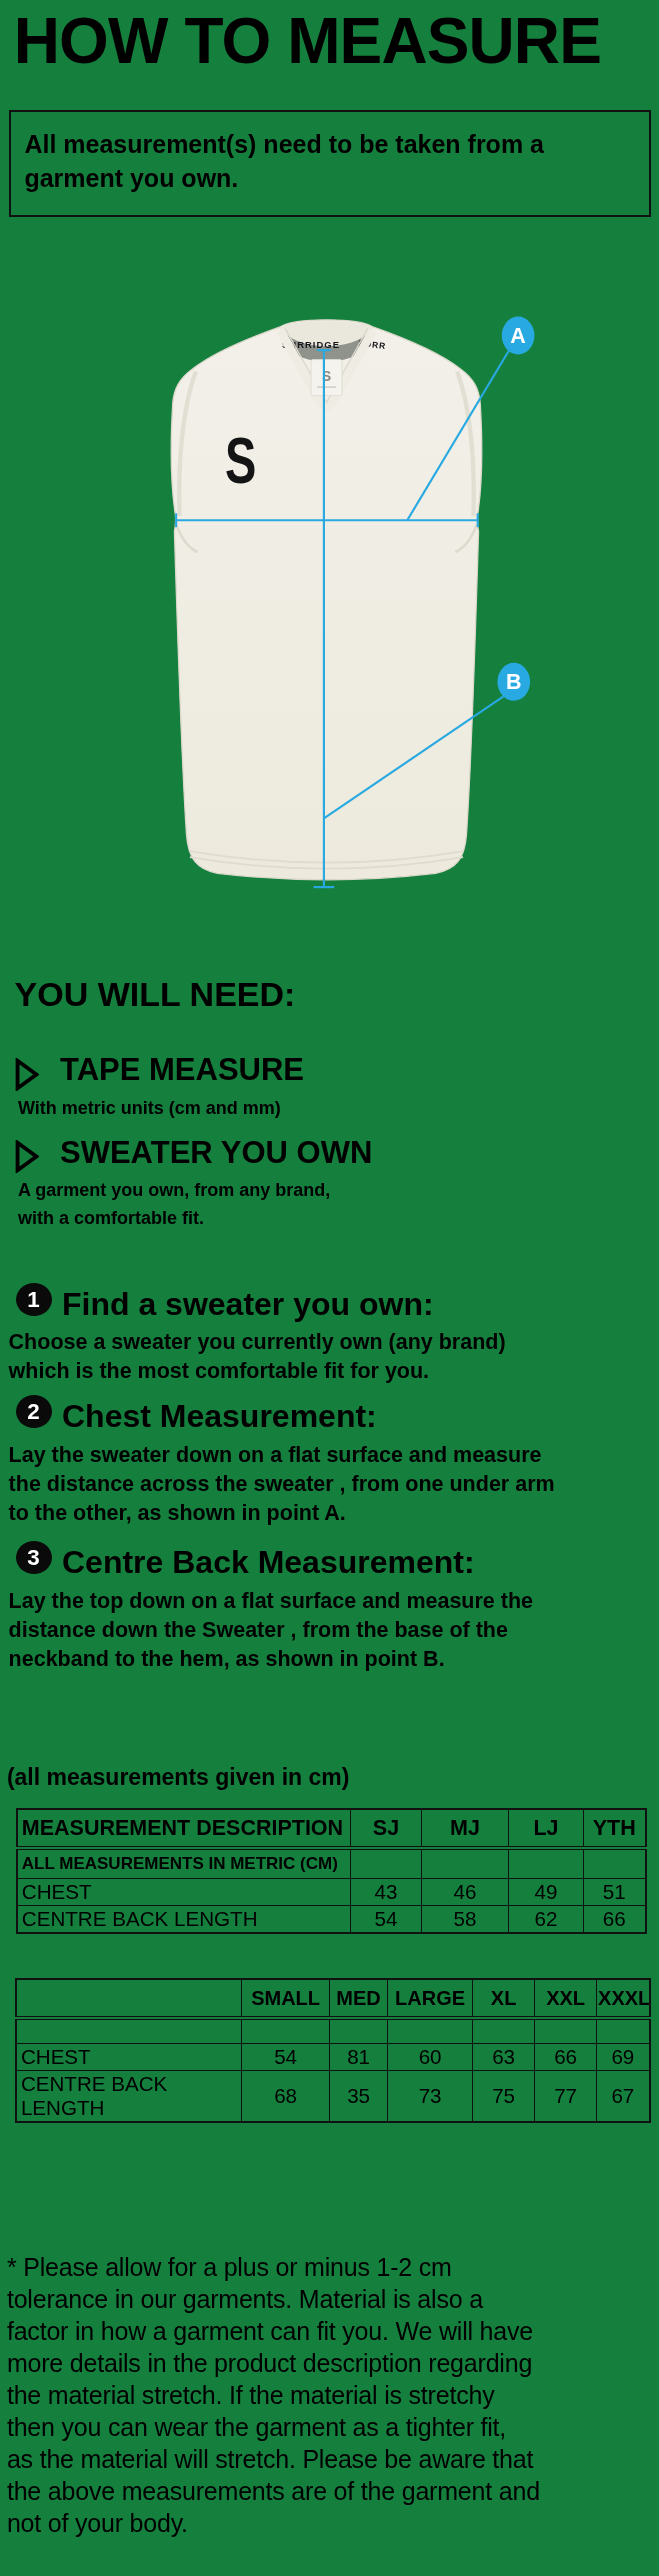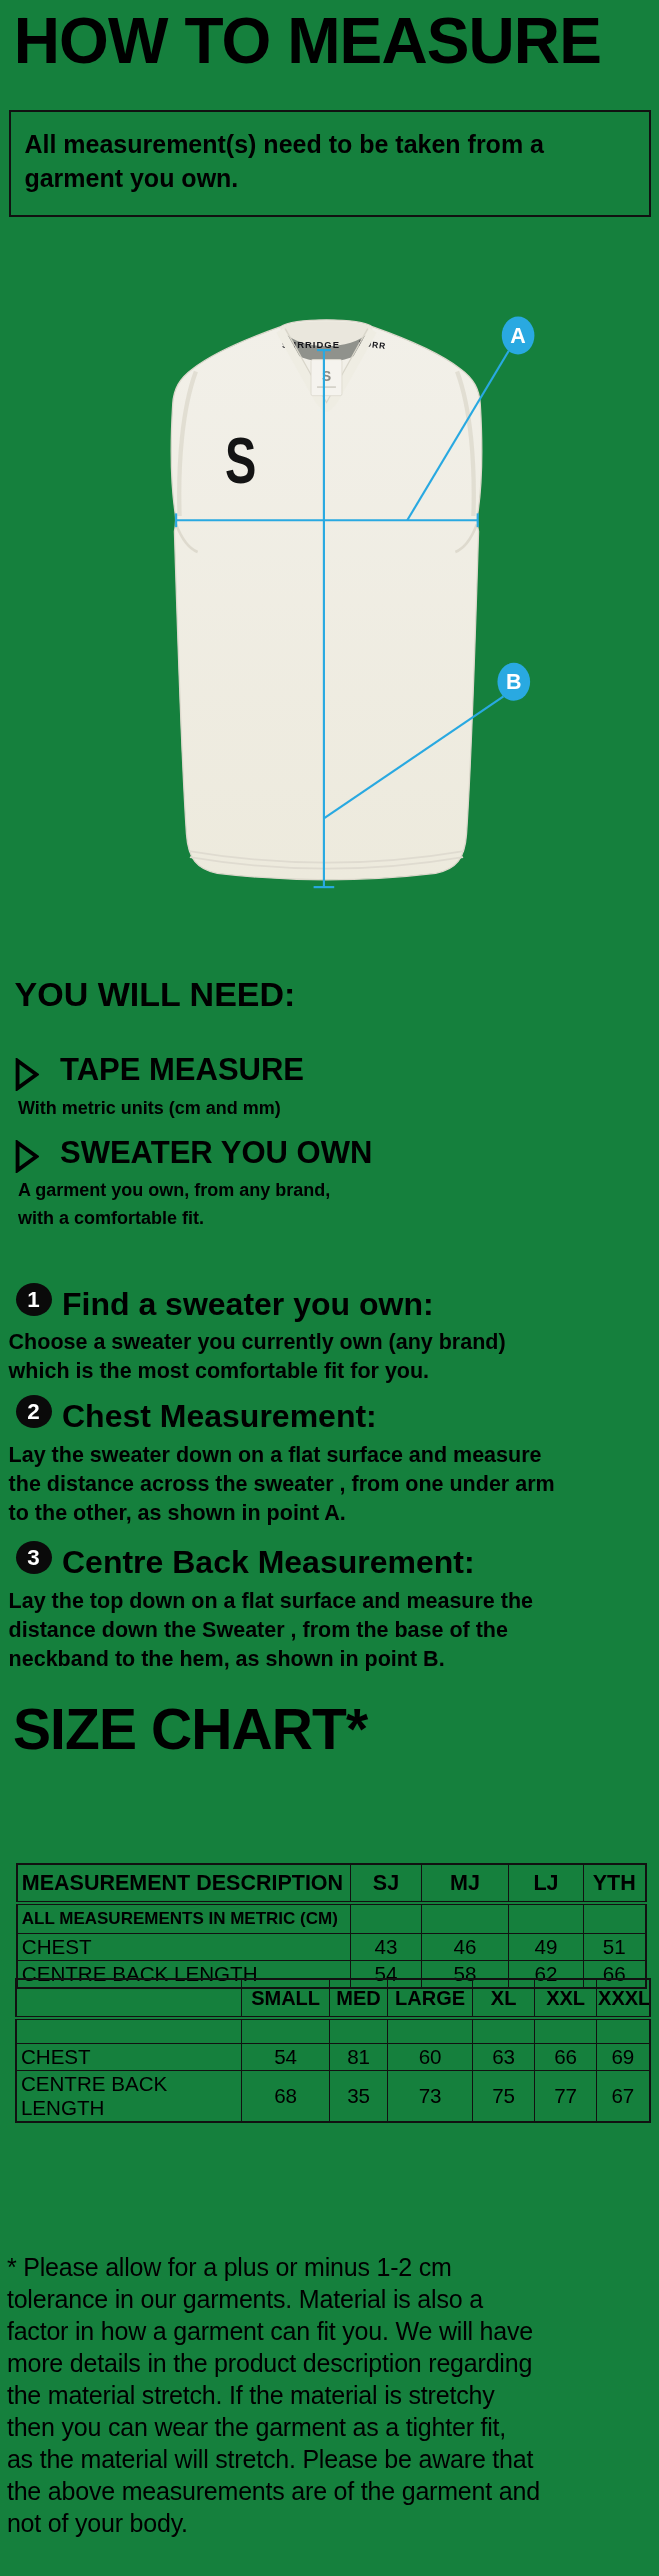--- a/index.html
+++ b/index.html
@@ -142,23 +142,23 @@
 to the other, as shown in point A.</div>
 
   <div class="abs step-badge" style="top:1541px;left:15.5px;">
     <span>3</span>
   </div>
   <div class="abs step-h" style="top:1546px;left:62px;">Centre Back Measurement:</div>
   <div class="abs step-body pre" style="top:1587px;left:8.6px;width:649px;">Lay the top down on a flat surface and measure the
 distance down the Sweater , from the base of the
 neckband to the hem, as shown in point B.</div>
 
-  <div class="abs h2" style="top:1701px;left:13px;font-size:57px;letter-spacing:-0.9px;">SIZE CHART*</div>
-
-  <table class="abs sz t1" style="top:1863px;left:15.5px;padding-left:20px;">
+  <div class="abs sub-note" style="top:1764px;left:6.9px;">(all measurements given in cm)</div>
+
+  <table class="abs sz t1" style="top:1808px;left:15.5px;padding-left:20px;">
     <colgroup>
         <col style="width:334px">
         <col style="width:71px">
         <col style="width:87px">
         <col style="width:75px">
         <col style="width:62px">
       </colgroup>
     <thead>
       <tr>
         <th class="desc-col">MEASUREMENT DESCRIPTION</th>

